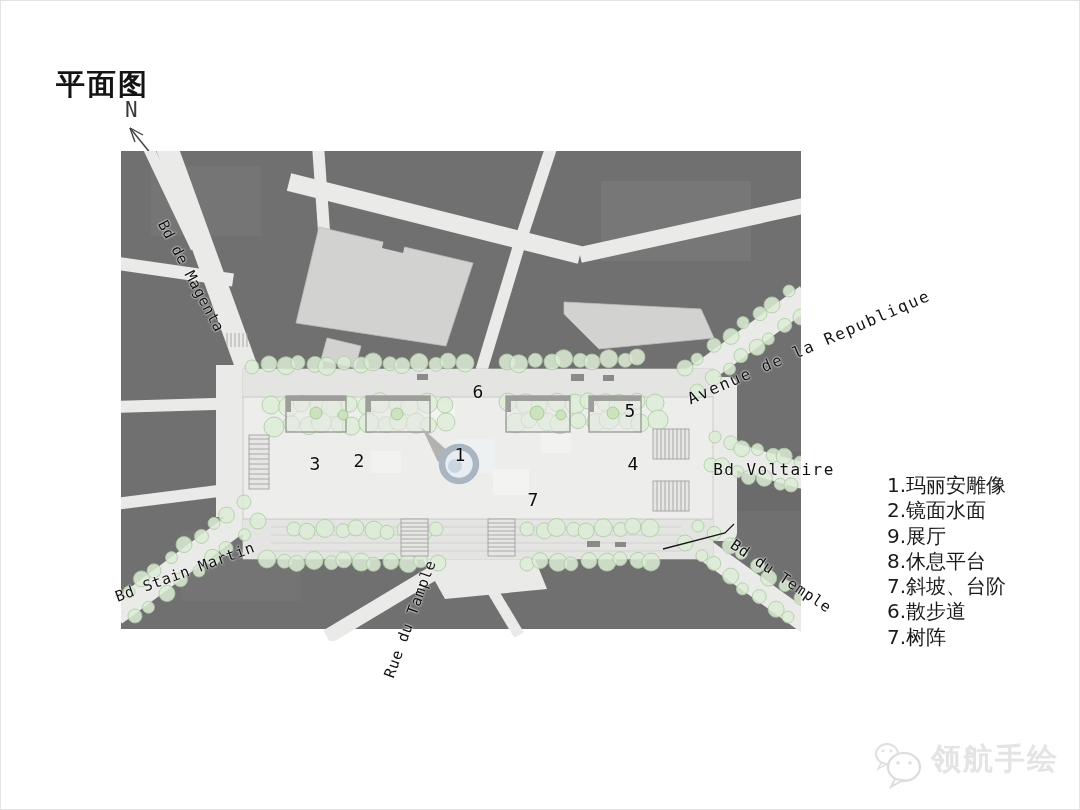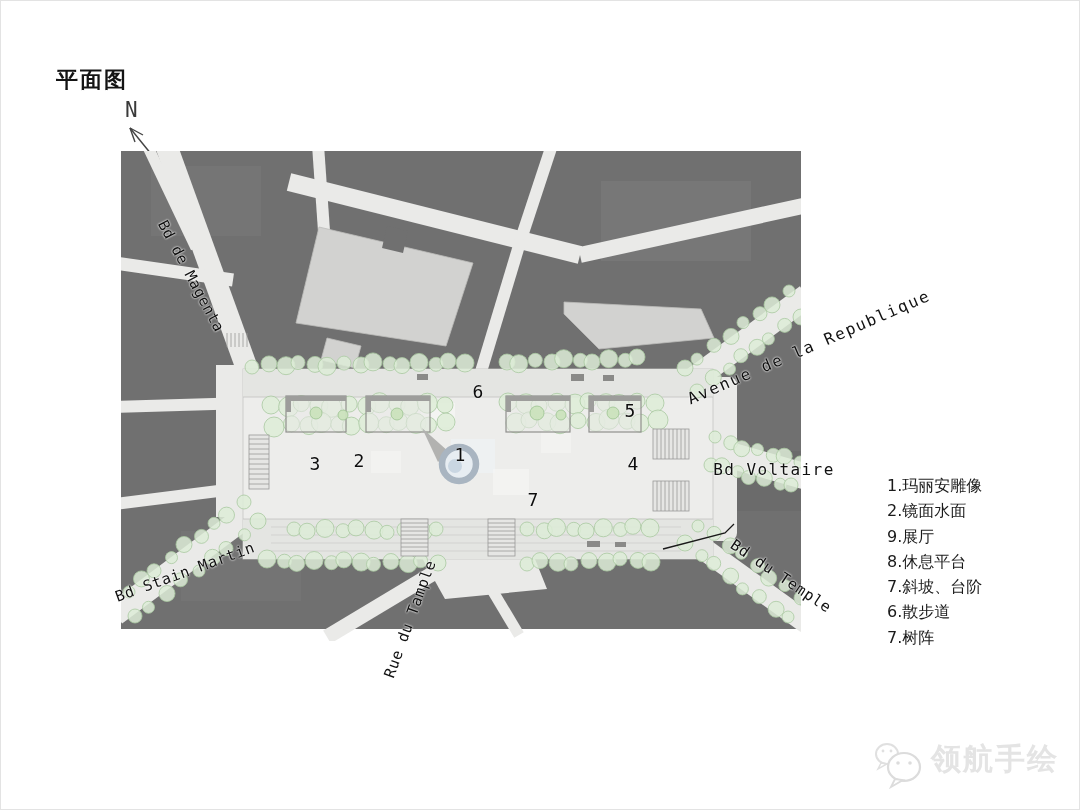--- a/index.html
+++ b/index.html
@@ -1,20 +1,20 @@
 <!DOCTYPE html>
 <html style="--page-bg: #ffffff; --block: #707070; --block-light: #d2d2d0; --street: #eaeae8; --plaza: #ededeb; --strip: #e4e5e2; --tree-fill: #ddecd7; --tree-stroke: #a9c9a1; --statue-ring: #a9b5c1; --statue-fill: #e7edf2; --ink: #141414; --watermark: #e4e4e4;"><head>
 <meta charset="utf-8">
 <style>
   html,body{margin:0;padding:0;background:#fff;}
   #page{position:relative;width:1080px;height:810px;background:var(--page-bg,#fff);
         font-family:"DejaVu Sans",sans-serif;overflow:hidden;border:1px solid #e3e3e3;box-sizing:border-box;}
 
   
-  #title{position:absolute;left:55px;top:64px;font-size:22px;font-weight:bold;
+  #title{position:absolute;left:55px;top:64px;font-size:29px;font-weight:bold;
          color:var(--ink,#141414);letter-spacing:2px;}
 
   
   #north{position:absolute;left:113px;top:88px;}
   #north text{font-family:"DejaVu Sans Mono",monospace;font-size:21px;fill:#3a3a3a;}
   #north line{stroke:#444;stroke-width:1.4;}
 
   
   #map{position:absolute;left:120px;top:150px;}
   .st{stroke:var(--street,#eaeae8);}
@@ -40,21 +40,21 @@
   #lbl-voltaire{left:773px;top:468px;font-size:16px;letter-spacing:1.4px;transform:translate(-50%,-50%);}
   #lbl-bdtemple{left:780px;top:575px;font-size:15px;letter-spacing:.8px;transform:translate(-50%,-50%) rotate(34deg);}
   #lbl-martin{left:184px;top:571px;font-size:15px;letter-spacing:.8px;transform:translate(-50%,-50%) rotate(-20deg);}
   #lbl-tample{left:409px;top:618px;font-size:15px;letter-spacing:.5px;transform:translate(-50%,-50%) rotate(-70deg);}
 
   
   .marker{position:absolute;font-family:"DejaVu Sans Mono",monospace;font-size:18px;color:#0d0d0d;
           transform:translate(-50%,-50%);text-shadow:0 0 2px rgba(255,255,255,.8);}
 
   
-  #legend{position:absolute;left:886px;top:472px;font-size:16px;color:#1a1a1a;line-height:25.3px;}
+  #legend{position:absolute;left:886px;top:472px;font-size:20px;color:#1a1a1a;line-height:25.3px;}
   .legend-item{white-space:nowrap;}
 
   
   #watermark{position:absolute;left:872px;top:736px;display:flex;align-items:flex-start;}
   #wm-text{font-size:30px;font-weight:bold;color:var(--watermark,#e4e4e4);letter-spacing:2px;
            text-shadow:0 1px 0 #fff;margin-left:6px;margin-top:2px;}
 </style>
 </head>
 <body>
 

